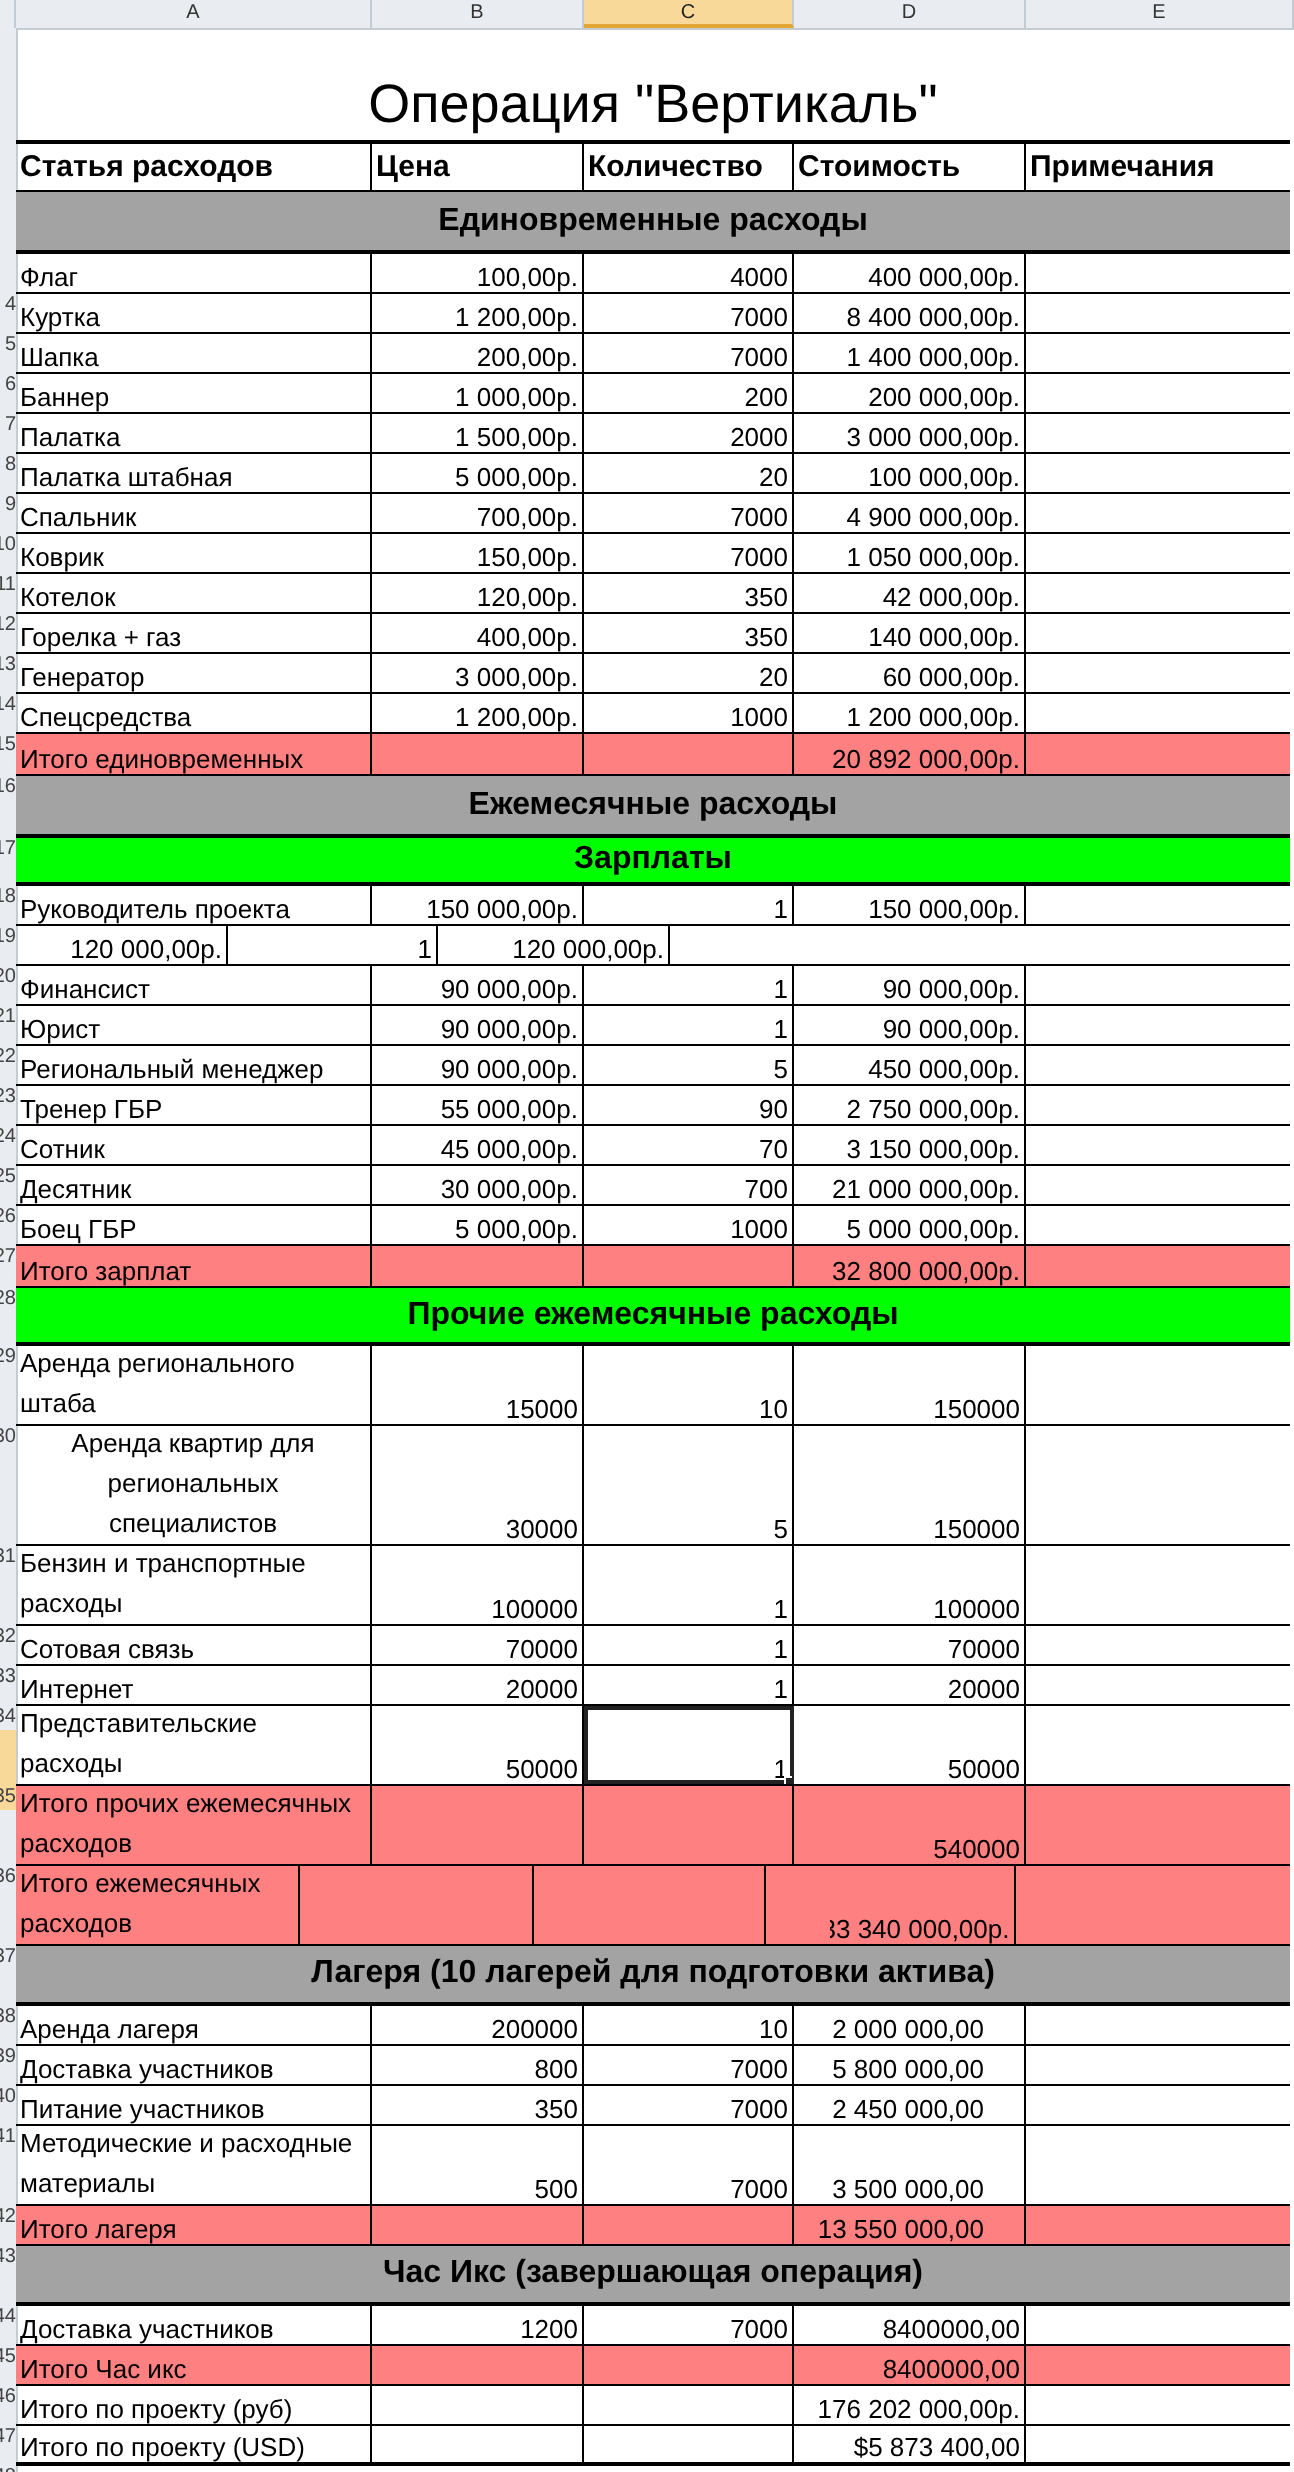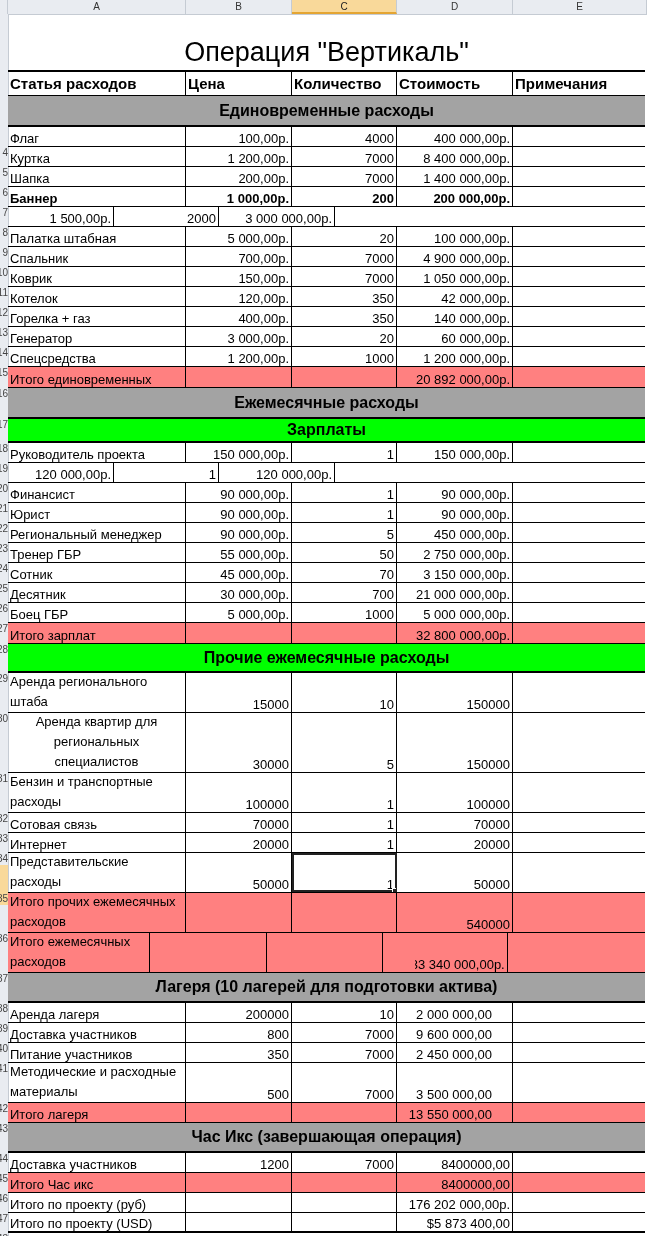--- a/index.html
+++ b/index.html
@@ -121,28 +121,29 @@
         <div class="cell cD r">8 400 000,00р.</div>
         <div class="cell cE"></div>
       </div>
       <div class="row" style="height: 20px;">
         <div class="cell cA">Шапка</div>
         <div class="cell cB r">200,00р.</div>
         <div class="cell cC r">7000</div>
         <div class="cell cD r">1 400 000,00р.</div>
         <div class="cell cE"></div>
       </div>
-      <div class="row" style="height: 20px; font-weight: bold;">
+      <div class="row" style="height: 20px;">
         <div class="cell cA">Баннер</div>
         <div class="cell cB r">1 000,00р.</div>
         <div class="cell cC r">200</div>
         <div class="cell cD r">200 000,00р.</div>
         <div class="cell cE"></div>
       </div>
       <div class="row" style="height: 20px;">
+        <div class="cell cA">Палатка</div>
         <div class="cell cB r">1 500,00р.</div>
         <div class="cell cC r">2000</div>
         <div class="cell cD r">3 000 000,00р.</div>
         <div class="cell cE"></div>
       </div>
       <div class="row" style="height: 20px; text-align: right;">
         <div class="cell cA">Палатка штабная</div>
         <div class="cell cB r">5 000,00р.</div>
         <div class="cell cC r">20</div>
         <div class="cell cD r">100 000,00р.</div>
@@ -229,21 +230,21 @@
       <div class="row" style="height: 20px;">
         <div class="cell cA">Региональный менеджер</div>
         <div class="cell cB r">90 000,00р.</div>
         <div class="cell cC r">5</div>
         <div class="cell cD r">450 000,00р.</div>
         <div class="cell cE"></div>
       </div>
       <div class="row" style="height: 20px; text-align: right;">
         <div class="cell cA">Тренер ГБР</div>
         <div class="cell cB r">55 000,00р.</div>
-        <div class="cell cC r">50</div>
+        <div class="cell cC r">90</div>
         <div class="cell cD r">2 750 000,00р.</div>
         <div class="cell cE"></div>
       </div>
       <div class="row" style="height: 20px;">
         <div class="cell cA">Сотник</div>
         <div class="cell cB r">45 000,00р.</div>
         <div class="cell cC r">70</div>
         <div class="cell cD r">3 150 000,00р.</div>
         <div class="cell cE"></div>
       </div>
@@ -330,21 +331,21 @@
         <div class="cell cA">Аренда лагеря</div>
         <div class="cell cB r">200000</div>
         <div class="cell cC r">10</div>
         <div class="cell cD dc">2 000 000,00</div>
         <div class="cell cE"></div>
       </div>
       <div class="row" style="height: 20px;">
         <div class="cell cA">Доставка участников</div>
         <div class="cell cB r">800</div>
         <div class="cell cC r">7000</div>
-        <div class="cell cD dc">9 600 000,00</div>
+        <div class="cell cD dc">5 800 000,00</div>
         <div class="cell cE"></div>
       </div>
       <div class="row" style="height: 20px;">
         <div class="cell cA">Питание участников</div>
         <div class="cell cB r">350</div>
         <div class="cell cC r">7000</div>
         <div class="cell cD dc">2 450 000,00</div>
         <div class="cell cE"></div>
       </div>
       <div class="row" style="height: 40px; justify-content: center;">

